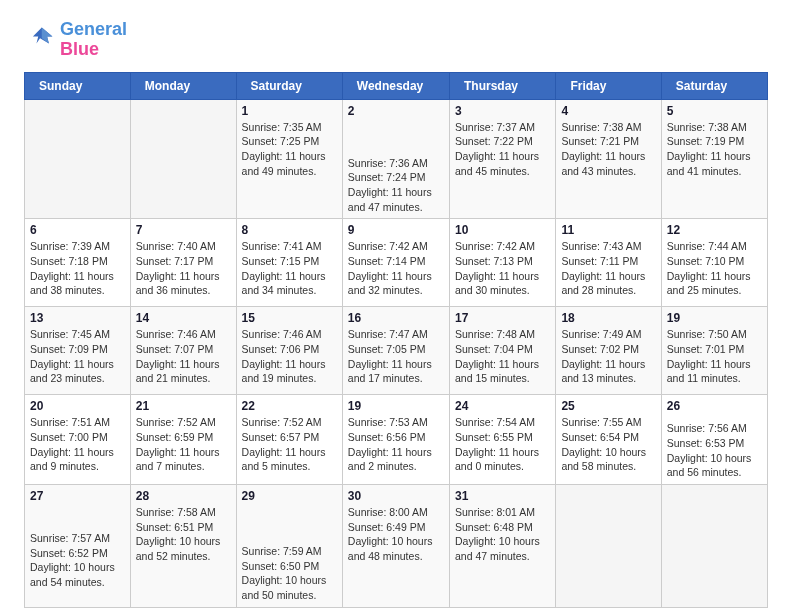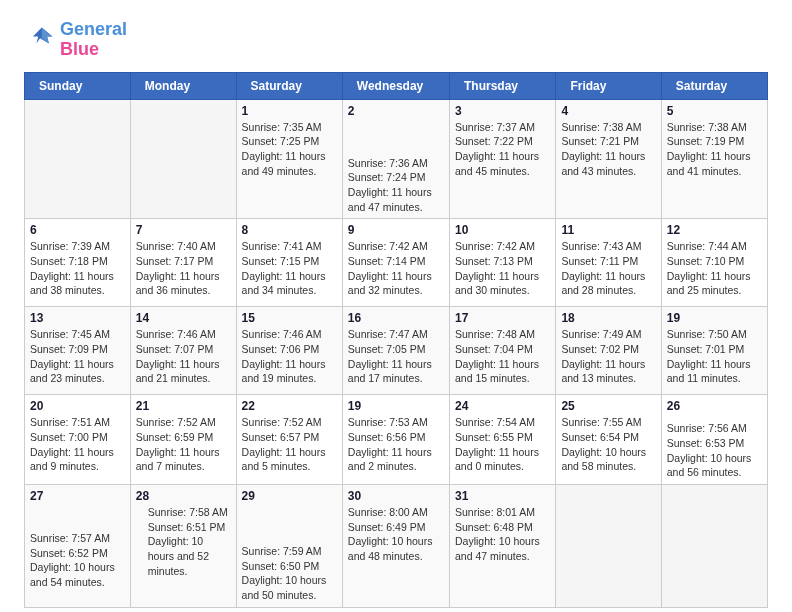--- a/index.html
+++ b/index.html
@@ -292,21 +292,21 @@
       </tr>
       <tr>
         <td>
           <span class="day-number">27</span>
           <div class="day-info" style="white-space: pre-line; margin-top: 28px;">Sunrise: 7:57 AM
 Sunset: 6:52 PM
 Daylight: 10 hours and 54 minutes.</div>
         </td>
         <td>
           <span class="day-number">28</span>
-          <div class="day-info" style="white-space: pre-line; margin-left: 12px;">Sunrise: 7:58 AM
+          <div class="day-info" style="white-space: pre-line;">Sunrise: 7:58 AM
 Sunset: 6:51 PM
 Daylight: 10 hours and 52 minutes.</div>
         </td>
         <td>
           <span class="day-number">29</span>
           <div class="day-info" style="white-space: pre-line; margin-top: 41px;">Sunrise: 7:59 AM
 Sunset: 6:50 PM
 Daylight: 10 hours and 50 minutes.</div>
         </td>
         <td>

